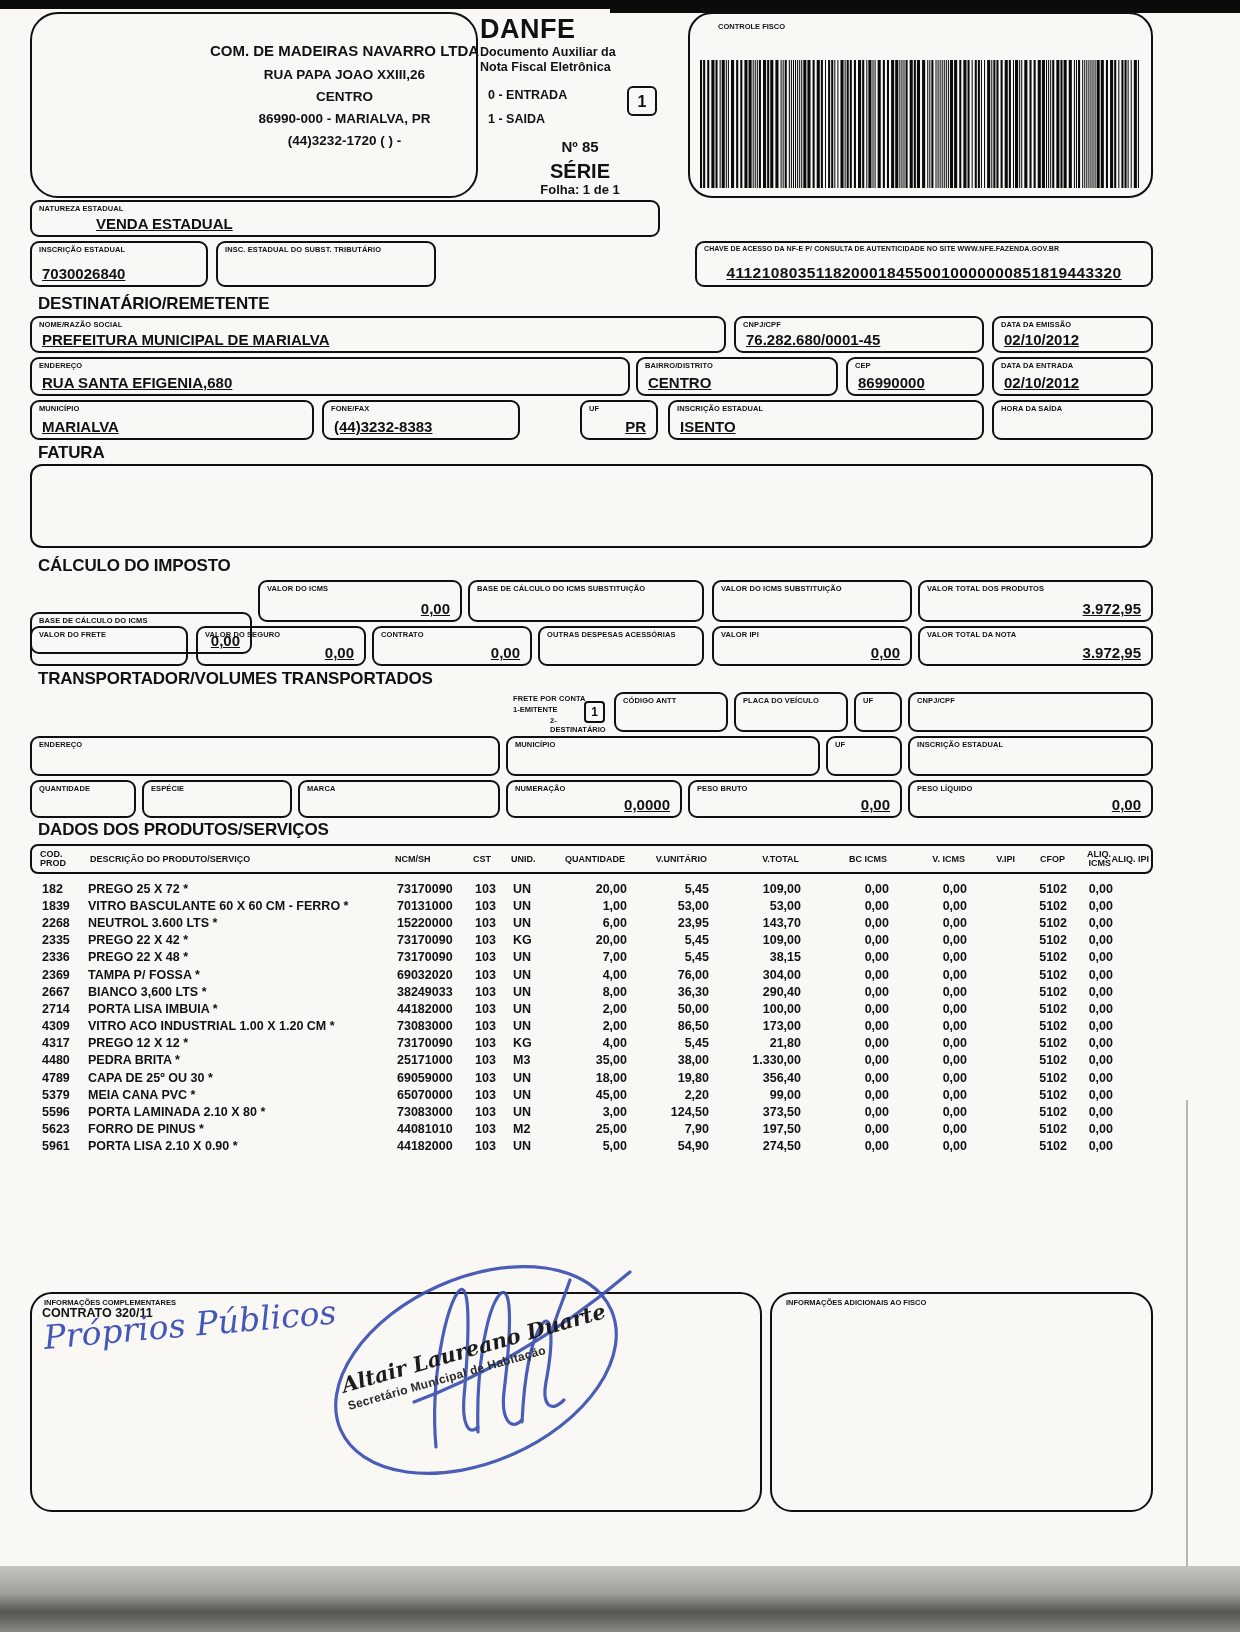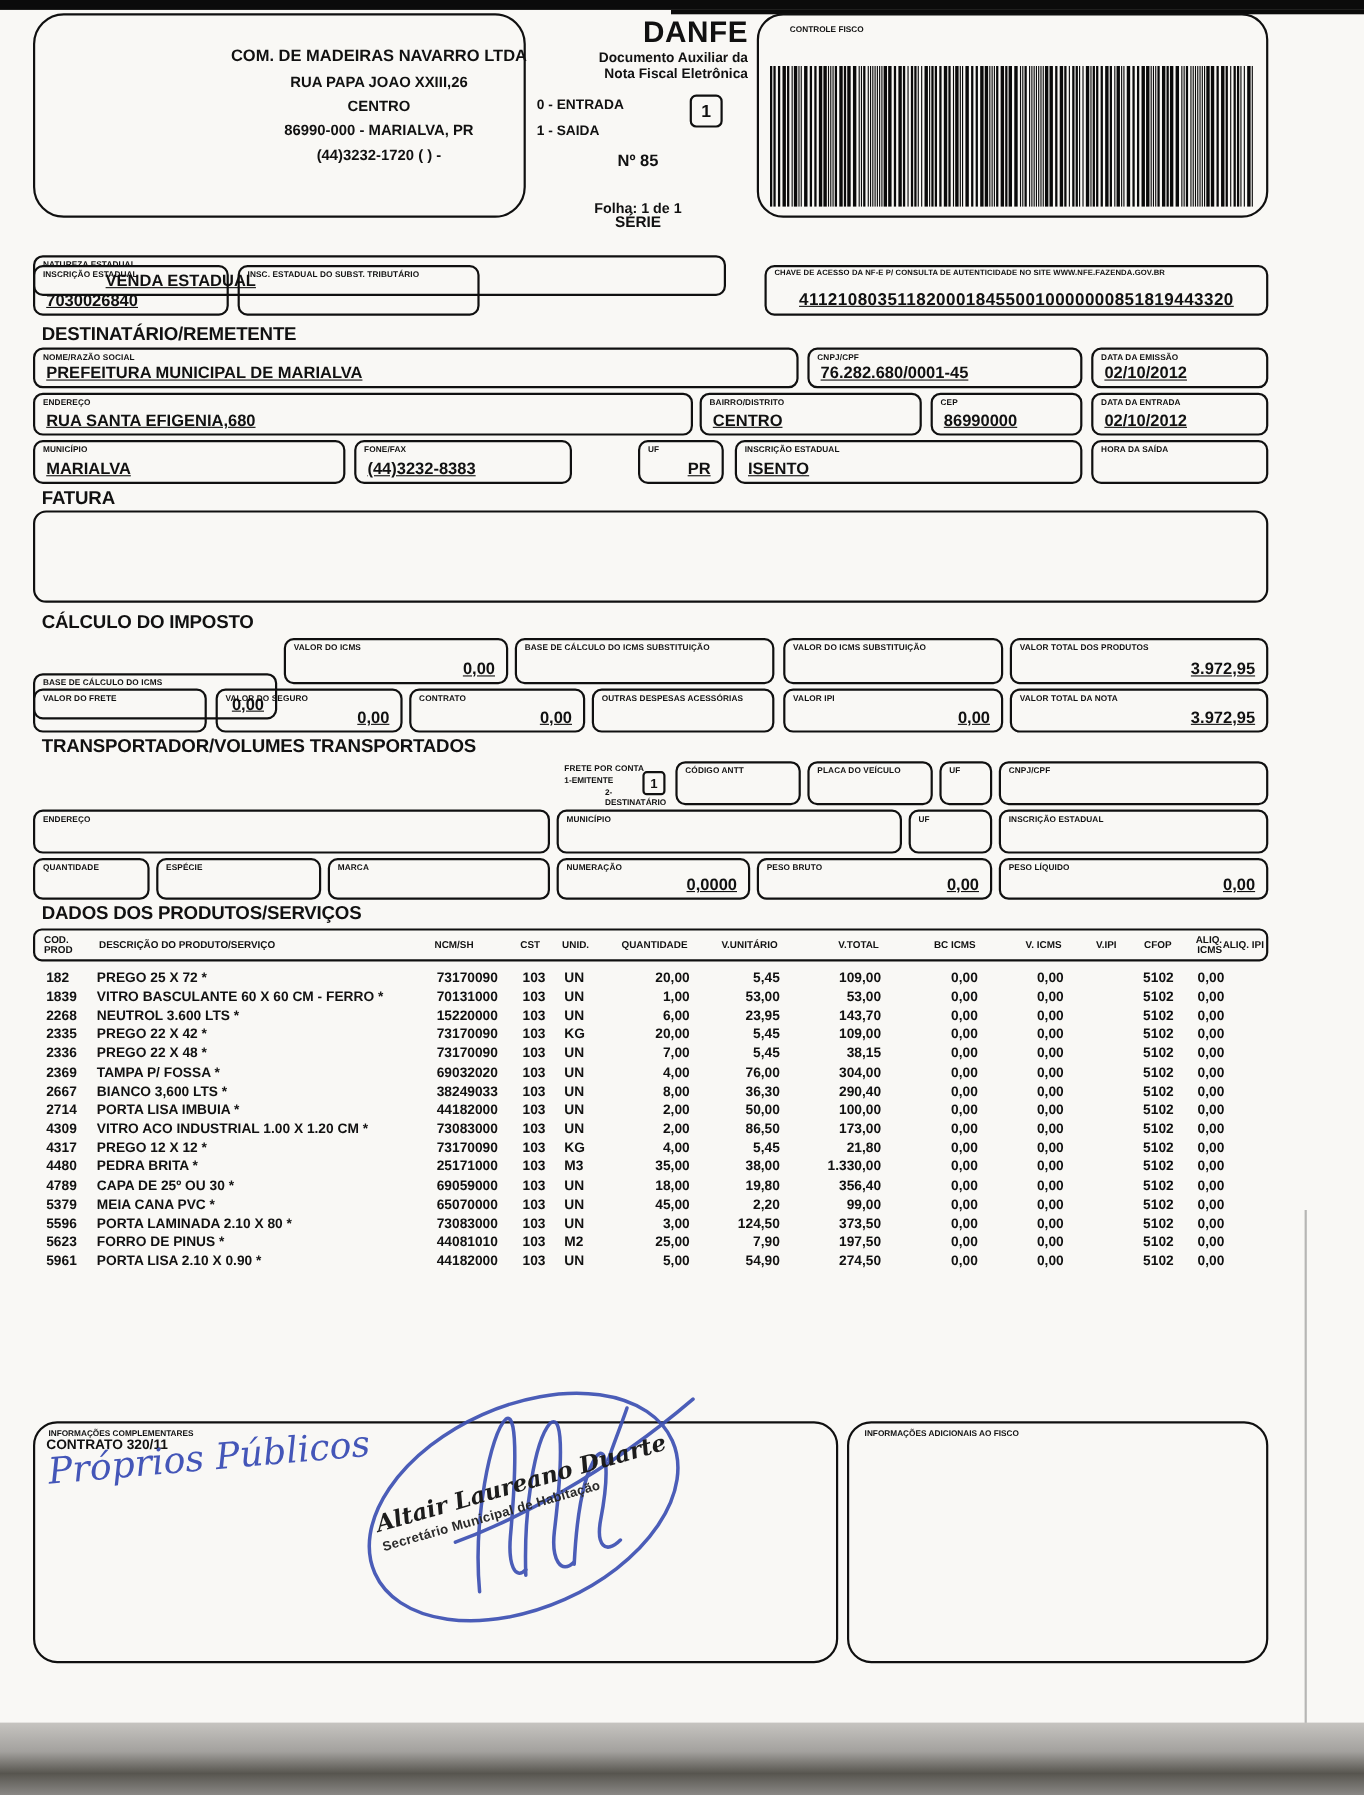--- a/index.html
+++ b/index.html
@@ -23,21 +23,21 @@
   .f .v { position:absolute; bottom:3px; left:10px; font-size:15px; font-weight:bold; white-space:nowrap;text-decoration:underline; }
   .f.vr .v { left:auto; right:10px; }
   .f.vc .v { left:50%; transform:translateX(-50%); }
   .sect { position:absolute; font-size:17px; font-weight:bold; letter-spacing:-.2px; }
 
   
   #emit-box { left:30px; top:12px; width:448px; height:186px; border:2.5px solid #101010; border-radius:28px; }
   #emit-text { left:150px; top:28px; width:325px; text-align:center; }
   #emit-text .n { font-size:15px; font-weight:bold; margin-bottom:8px; }
   #emit-text .a { font-size:13.5px; font-weight:bold; margin-bottom:7px; }
-  #danfe-col { left:480px; top:14px; width:200px; text-align:right; }
+  #danfe-col { left:480px; top:14px; width:200px; text-align:left; }
   #danfe-title { font-size:27px; font-weight:bold; letter-spacing:.5px; }
   .danfe-sub { font-size:12.5px; font-weight:bold; line-height:15px; }
   .es-line { position:absolute; font-size:12.5px; font-weight:bold; }
   #tipo-box { left:627px; top:86px; width:30px; height:30px; border:2px solid #101010; border-radius:6px;
       font-size:16px; font-weight:bold; text-align:center; line-height:27px; }
   #ctrl-box { left:688px; top:12px; width:465px; height:186px; border:2.5px solid #101010; border-radius:24px; }
   #ctrl-label { left:716px; top:20px; font-size:7.5px; font-weight:bold; }
   #barcode { left:700px; top:60px; width:440px; height:128px; }
 
   
@@ -93,21 +93,21 @@
 
   <div id="danfe-col" class="abs">
     <div id="danfe-title">DANFE</div>
     <div class="danfe-sub">Documento Auxiliar da</div>
     <div class="danfe-sub">Nota Fiscal Eletrônica</div>
   </div>
   <div class="es-line abs" style="left:488px; top:88px;">0 - ENTRADA</div>
   <div class="es-line abs" style="left:488px; top:112px;">1 - SAIDA</div>
   <div id="tipo-box" class="abs">1</div>
   <div class="es-line abs" style="left:480px; top:138px; width:200px; text-align:center; font-size:15px;">Nº 85</div>
-  <div class="es-line abs" style="left:480px; top:160px; width:200px; text-align:center; font-size:14px;margin-top:33px;">SÉRIE</div>
+  <div class="es-line abs" style="left:480px; top:160px; width:200px; text-align:center; font-size:20px;">SÉRIE</div>
   <div class="es-line abs" style="left:480px; top:182px; width:200px; text-align:center; font-size:13px;">Folha: 1 de 1</div>
 
   <div id="ctrl-box" class="abs">
     <span class="abs" id="ctrl-label" style="left:28px; top:8px;">CONTROLE FISCO</span>
   </div>
   <svg id="barcode" class="abs" preserveAspectRatio="none" viewBox="0 0 426 128">
       <rect x="0" y="0" width="2" height="128" fill="#0a0a0a"></rect>
       <rect x="3" y="0" width="2" height="128" fill="#0a0a0a"></rect>
       <rect x="7" y="0" width="2" height="128" fill="#0a0a0a"></rect>
       <rect x="11" y="0" width="3" height="128" fill="#0a0a0a"></rect>
@@ -234,21 +234,21 @@
       <rect x="401" y="0" width="2" height="128" fill="#0a0a0a"></rect>
       <rect x="405" y="0" width="1" height="128" fill="#0a0a0a"></rect>
       <rect x="408" y="0" width="2" height="128" fill="#0a0a0a"></rect>
       <rect x="411" y="0" width="2" height="128" fill="#0a0a0a"></rect>
       <rect x="414" y="0" width="1" height="128" fill="#0a0a0a"></rect>
       <rect x="417" y="0" width="1" height="128" fill="#0a0a0a"></rect>
       <rect x="420" y="0" width="3" height="128" fill="#0a0a0a"></rect>
       <rect x="424" y="0" width="1" height="128" fill="#0a0a0a"></rect>
     </svg>
 
-  <div class="f" style="left:30px; top:200px; width:630px; height:37px;margin-top:32px;">
+  <div class="f" style="left:30px; top:200px; width:630px; height:37px;">
     <span class="l">NATUREZA ESTADUAL</span>
     <span class="v" style="left:64px;">VENDA ESTADUAL</span>
   </div>
   <div class="f" style="left:30px; top:241px; width:178px; height:46px;">
     <span class="l">INSCRIÇÃO ESTADUAL</span>
     <span class="v">7030026840</span>
   </div>
   <div class="f" style="left:216px; top:241px; width:220px; height:46px;">
     <span class="l">INSC. ESTADUAL DO SUBST. TRIBUTÁRIO</span>
     <span class="v"></span>

